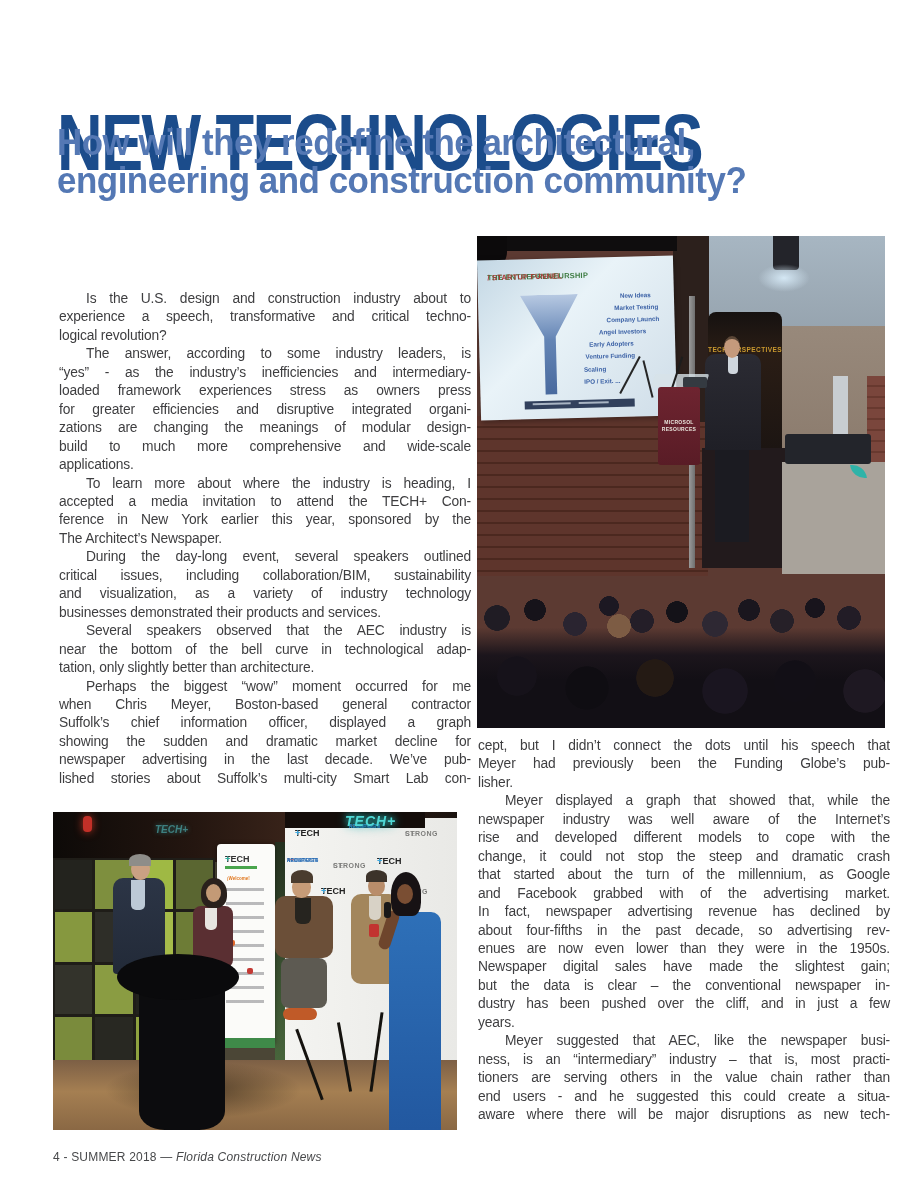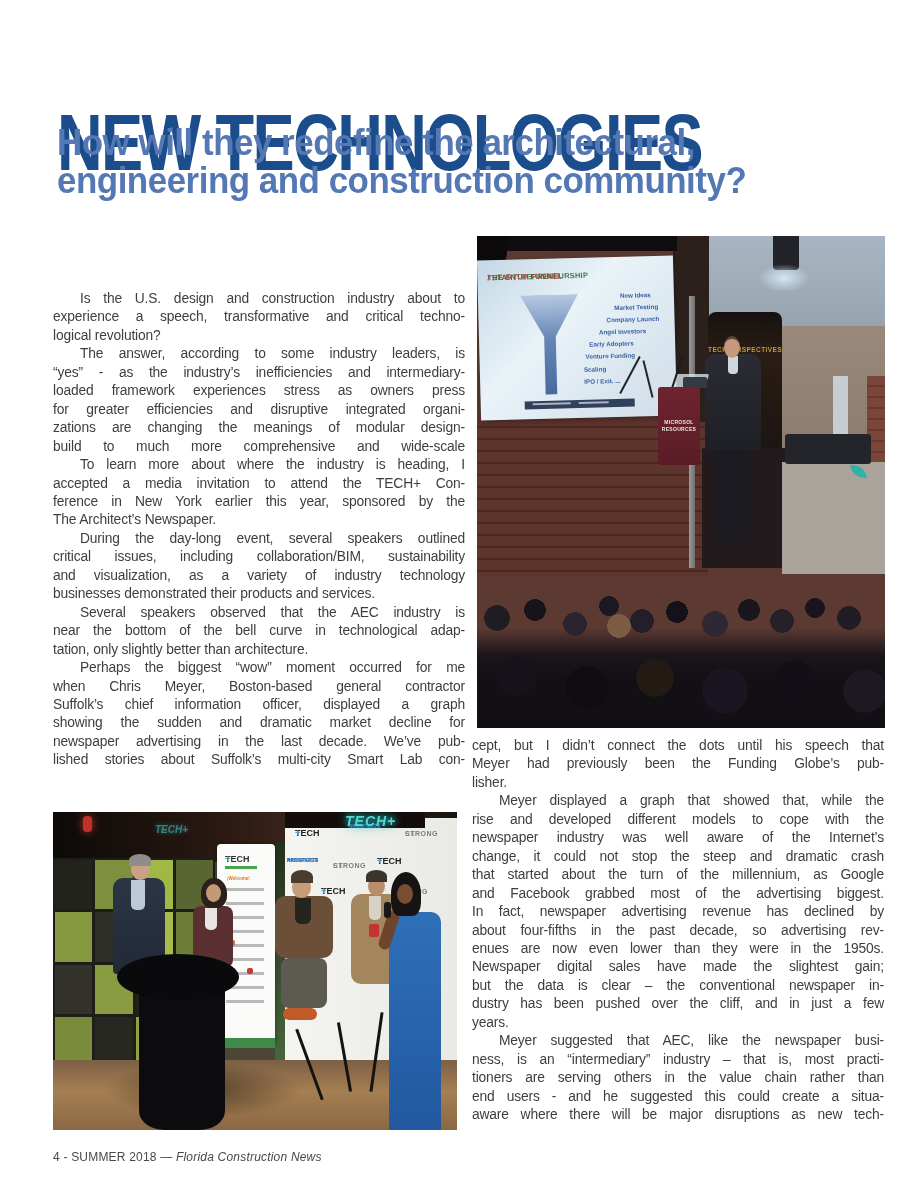--- a/index.html
+++ b/index.html
@@ -11,21 +11,21 @@
             color:var(--hl,#1b4c8b);letter-spacing:-2px;line-height:1;white-space:nowrap;
             transform:scaleX(.80);transform-origin:0 0;}
   .subhead{position:absolute;left:57px;top:124px;font-size:36px;font-weight:700;
            color:var(--sh,#5478b4);line-height:38px;letter-spacing:-.5px;white-space:nowrap;
            transform:scaleX(.97);transform-origin:0 0;}
   .byline{position:absolute;left:54px;top:228px;font-style:italic;font-weight:700;
           font-size:15px;line-height:20px;color:#2f2f31;}
 
   
   .bodycol{position:absolute;width:412px;font-size:13.8px;line-height:18.45px;
-           letter-spacing:-.15px;color:#3e3e40;}
+           letter-spacing:-.15px;color:#3e3e40;margin-left:6px;}
   .col-left{left:53px;top:290px;}
   .col-right{left:472px;top:737px;}
   .line{text-align:justify;text-align-last:justify;}
   .line.last{text-align-last:left;}
   .line.indent{text-indent:27px;}
 
   
   .footer{position:absolute;left:53px;top:1150px;font-size:12px;color:#47484a;letter-spacing:.2px;}
   .footer .pub{font-style:italic;}
 
@@ -232,20 +232,21 @@
   <div class="bodycol col-left">
       <div class="line indent">Is the U.S. design and construction industry about to</div>
       <div class="line">experience a speech, transformative and critical techno-</div>
       <div class="line last">logical revolution?</div>
       <div class="line indent">The answer, according to some industry leaders, is</div>
       <div class="line">“yes” - as the industry’s inefficiencies and intermediary-</div>
       <div class="line">loaded framework experiences stress as owners press</div>
       <div class="line">for greater efficiencies and disruptive integrated organi-</div>
       <div class="line">zations are changing the meanings of modular design-</div>
       <div class="line">build to much more comprehensive and wide-scale</div>
+      <div class="line last">applications.</div>
       <div class="line indent">To learn more about where the industry is heading, I</div>
       <div class="line">accepted a media invitation to attend the TECH+ Con-</div>
       <div class="line">ference in New York earlier this year, sponsored by the</div>
       <div class="line last">The Architect’s Newspaper.</div>
       <div class="line indent">During the day-long event, several speakers outlined</div>
       <div class="line">critical issues, including collaboration/BIM, sustainability</div>
       <div class="line">and visualization, as a variety of industry technology</div>
       <div class="line last">businesses demonstrated their products and services.</div>
       <div class="line indent">Several speakers observed that the AEC industry is</div>
       <div class="line">near the bottom of the bell curve in technological adap-</div>
@@ -255,25 +256,25 @@
       <div class="line">Suffolk’s chief information officer, displayed a graph</div>
       <div class="line">showing the sudden and dramatic market decline for</div>
       <div class="line">newspaper advertising in the last decade. We’ve pub-</div>
       <div class="line">lished stories about Suffolk’s multi-city Smart Lab con-</div>
     </div>
   <div class="bodycol col-right">
       <div class="line">cept, but I didn’t connect the dots until his speech that</div>
       <div class="line">Meyer had previously been the Funding Globe’s pub-</div>
       <div class="line last">lisher.</div>
       <div class="line indent">Meyer displayed a graph that showed that, while the</div>
+      <div class="line">newspaper industry was well aware of the Internet’s</div>
       <div class="line">rise and developed different models to cope with the</div>
-      <div class="line">newspaper industry was well aware of the Internet’s</div>
       <div class="line">change, it could not stop the steep and dramatic crash</div>
       <div class="line">that started about the turn of the millennium, as Google</div>
-      <div class="line">and Facebook grabbed most of the advertising biggest.</div>
+      <div class="line">and Facebook grabbed with of the advertising market.</div>
       <div class="line">In fact, newspaper advertising revenue has declined by</div>
       <div class="line">about four-fifths in the past decade, so advertising rev-</div>
       <div class="line">enues are now even lower than they were in the 1950s.</div>
       <div class="line">Newspaper digital sales have made the slightest gain;</div>
       <div class="line">but the data is clear – the conventional newspaper in-</div>
       <div class="line">dustry has been pushed over the cliff, and in just a few</div>
       <div class="line last">years.</div>
       <div class="line indent">Meyer suggested that AEC, like the newspaper busi-</div>
       <div class="line">ness, is an “intermediary” industry – that is, most practi-</div>
       <div class="line">tioners are serving others in the value chain rather than</div>

